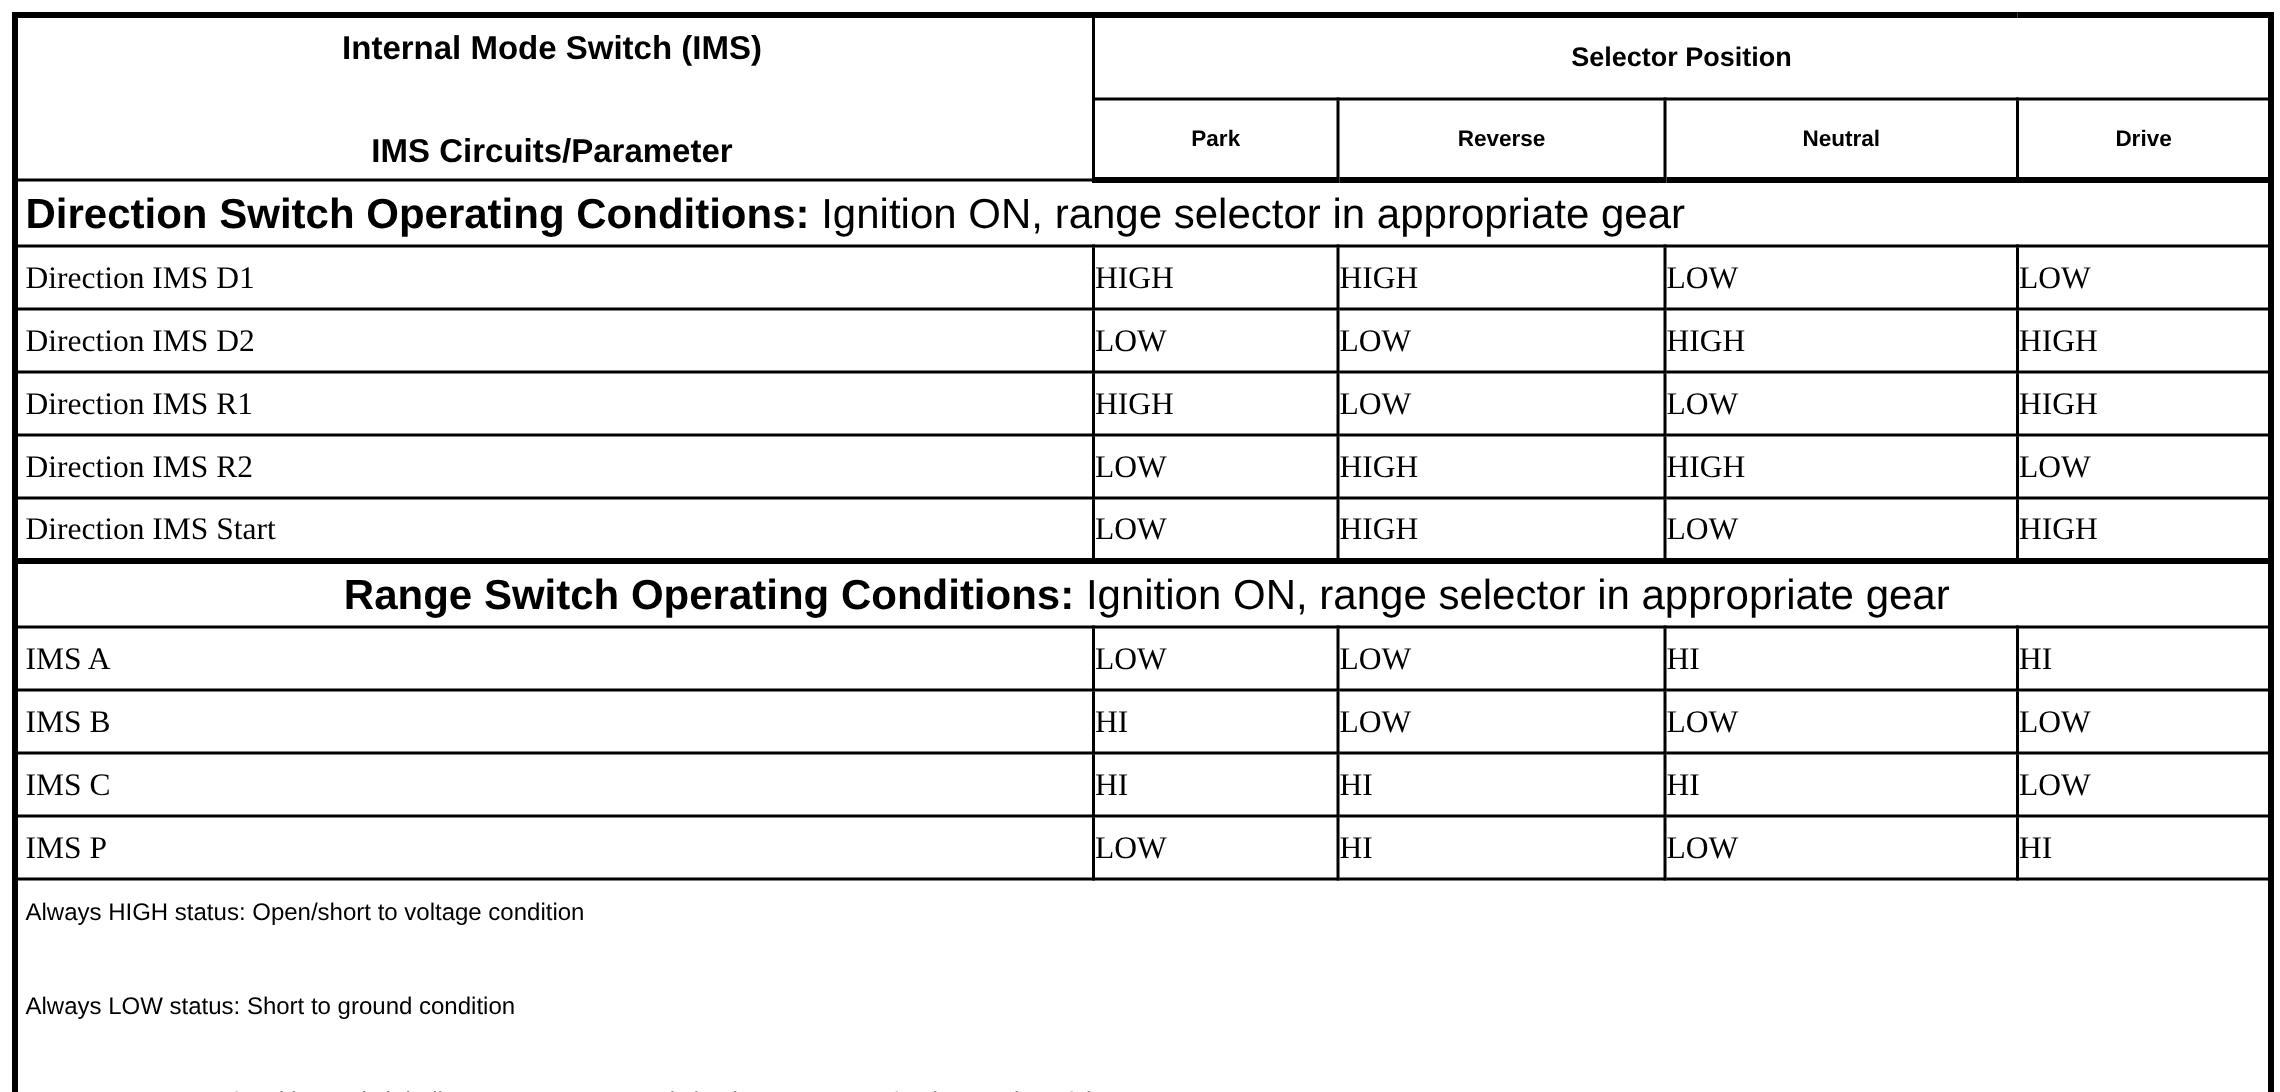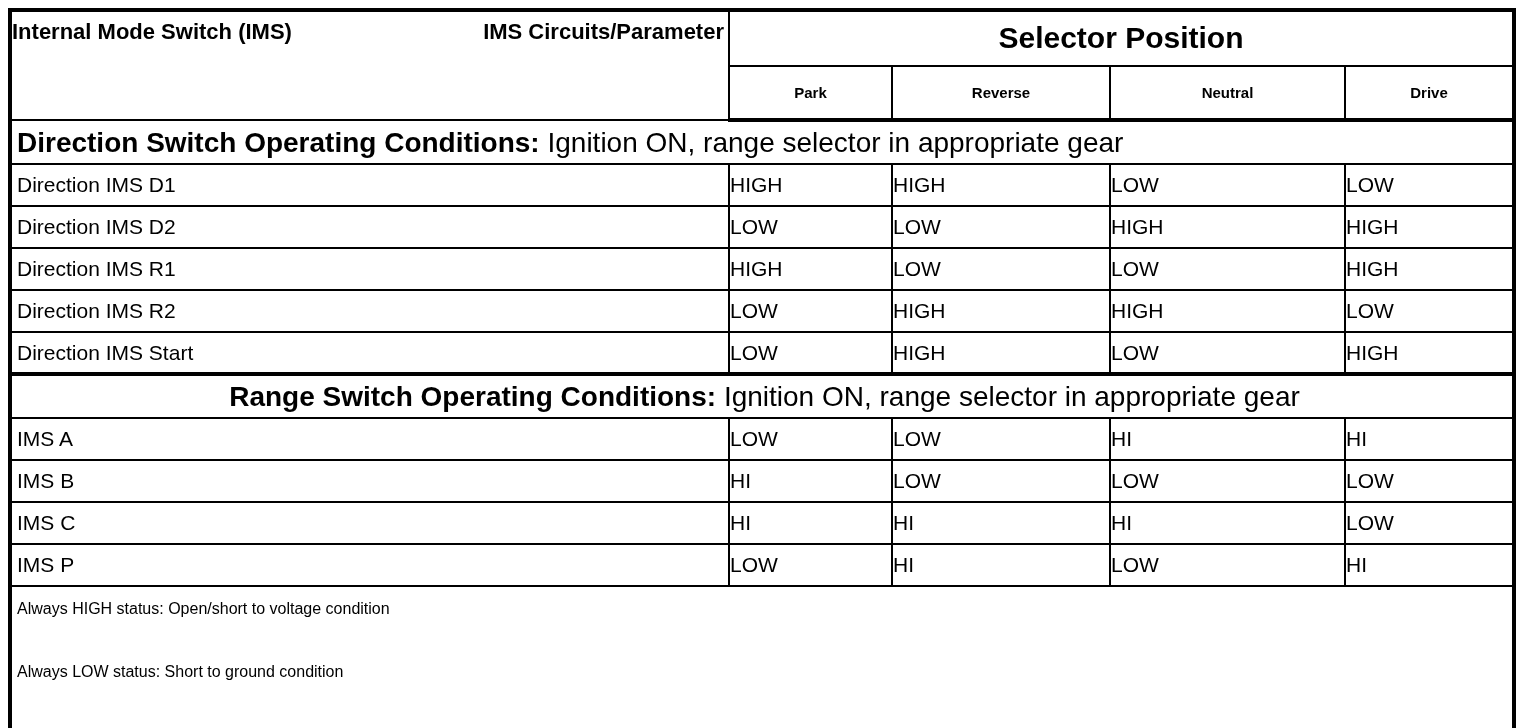--- a/index.html
+++ b/index.html
@@ -28,41 +28,41 @@
     border: 2px solid #000000;
     padding: 0;
     font-size: 21px;
     vertical-align: middle;
     overflow: hidden;
     white-space: nowrap;
   }
   tr.hdr1  { height: 48px; }
   tr.hdr2  { height: 47px; }
   tr.sec   { height: 44px; }
-  tr.data  { height: 42px; }
+  tr.data  { height: 42px; font-family: Liberation Serif, serif; }
   tr.notes-row { height: 151px; }
 
   td.left-hdr { vertical-align: middle; }
   .hdrwrap {
     height: 91px;
     display: flex;
-    flex-direction: row;
+    flex-direction: column;
     justify-content: space-between;
     padding: 9px 4px 7px 0;
   }
   .hdrwrap div {
     text-align: center;
     font-weight: bold;
     font-size: 22px;
     line-height: 1;
   }
   td.sel-pos {
     text-align: center;
     font-weight: bold;
-    font-size: 30px;
+    font-size: 18px;
   }
   tr.hdr2 td {
     text-align: center;
     font-weight: bold;
     font-size: 15px;
     border-bottom: 4px solid #000000;
   }
   tr.sec td {
     text-align: left;
     padding-left: 5px;

